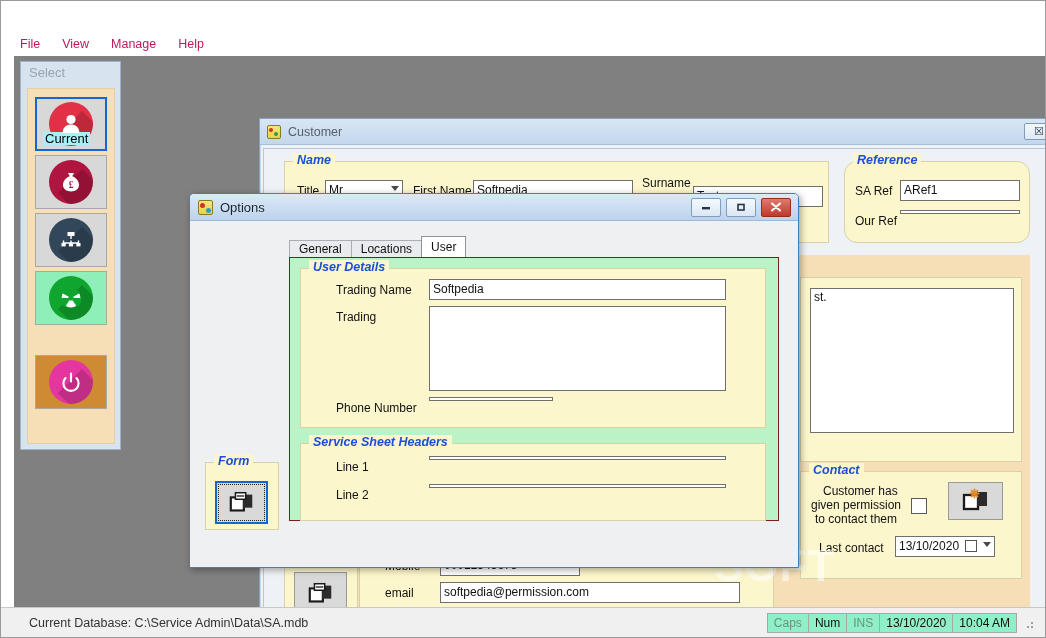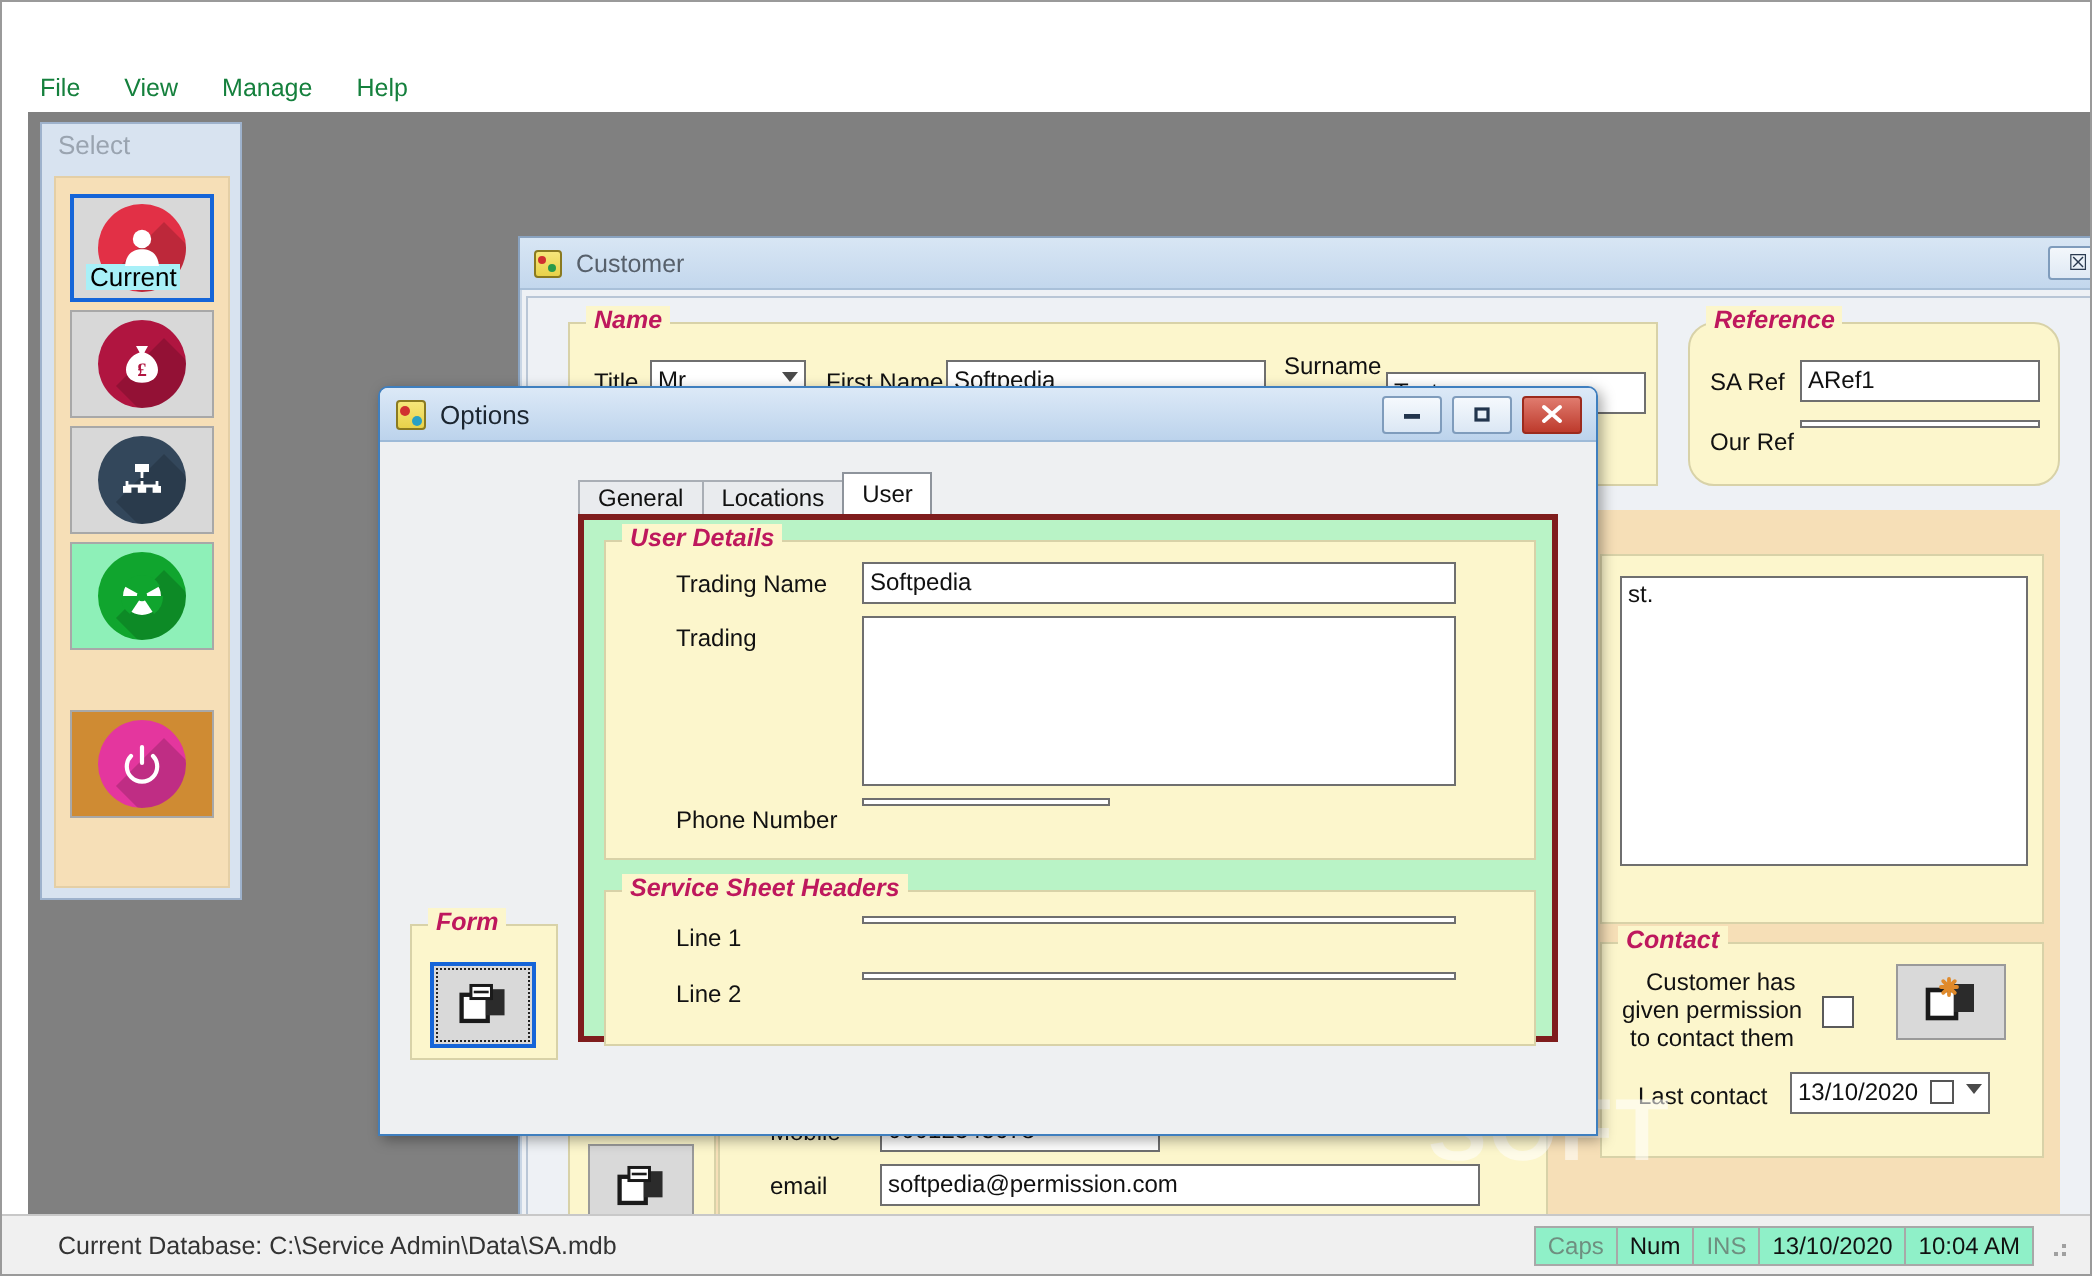--- a/index.html
+++ b/index.html
@@ -46,21 +46,21 @@
     color:#111; font-size:13px; background:transparent;
   }
   .tb-btn svg { display:block; }
 
   
   .menubar {
     position:absolute; left:0; top:31px; width:1044px; height:24px;
     background:#ffffff; display:flex; align-items:center; padding-left:8px;
   }
   .menu-item {
-    padding:3px 11px; font-size:12.5px; color:#15803d;
+    padding:3px 11px; font-size:12.5px; color:#be185d;
   }
 
   
   .client {
     position:absolute; left:0; top:55px; width:1044px; height:551px;
     background:#808080;
     margin-left:13px;
   }
 
   
@@ -141,21 +141,21 @@
   
   .grp {
     position:absolute;
     background:#fcf6cc;
     border:1px solid #d8d2a8;
   }
   .grp-legend{
     position:absolute; top:-9px; left:8px;
     background:#fcf6cc; padding:0 4px;
     font-size:12.5px; font-weight:bold; font-style:italic;
-    color:#be185d; white-space:nowrap;
+    color:#1d4ed8; white-space:nowrap;
   }
   .lbl { position:absolute; font-size:12px; color:#111; white-space:nowrap; }
   .fld {
     position:absolute; background:#ffffff;
     border:1px solid #6f6f6f;
     font-size:12px; color:#111;
     padding:1px 3px; line-height:17px; overflow:hidden;
     white-space:nowrap;
   }
   .combo {
@@ -225,21 +225,21 @@
     background:#e9ebee; border:1px solid #a9aeb5; border-bottom:none;
     color:#111; margin-right:-1px;
   }
   .tab.active{
     background:#ffffff; height:21px; padding-top:3px;
     border-color:#8e949c; position:relative; z-index:3;
   }
 
   .greenpanel{
     position:absolute; left:275px; top:201px; width:490px; height:264px;
-    background:#b9f3c6; border:3px solid #7f1d1d;
+    background:#b9f3c6; border:1px solid #7f1d1d;
   }
 
   .formbox{
     position:absolute; left:191px; top:406px; width:74px; height:68px;
     background:#fcf6cc; border:1px solid #d8d2a8;
   }
   .formbtn{
     position:absolute;left:9px;top:18px;width:53px;height:43px;
     background:#d9d9d9;border:1px solid #9a9a9a;
     display:flex;align-items:center;justify-content:center;

